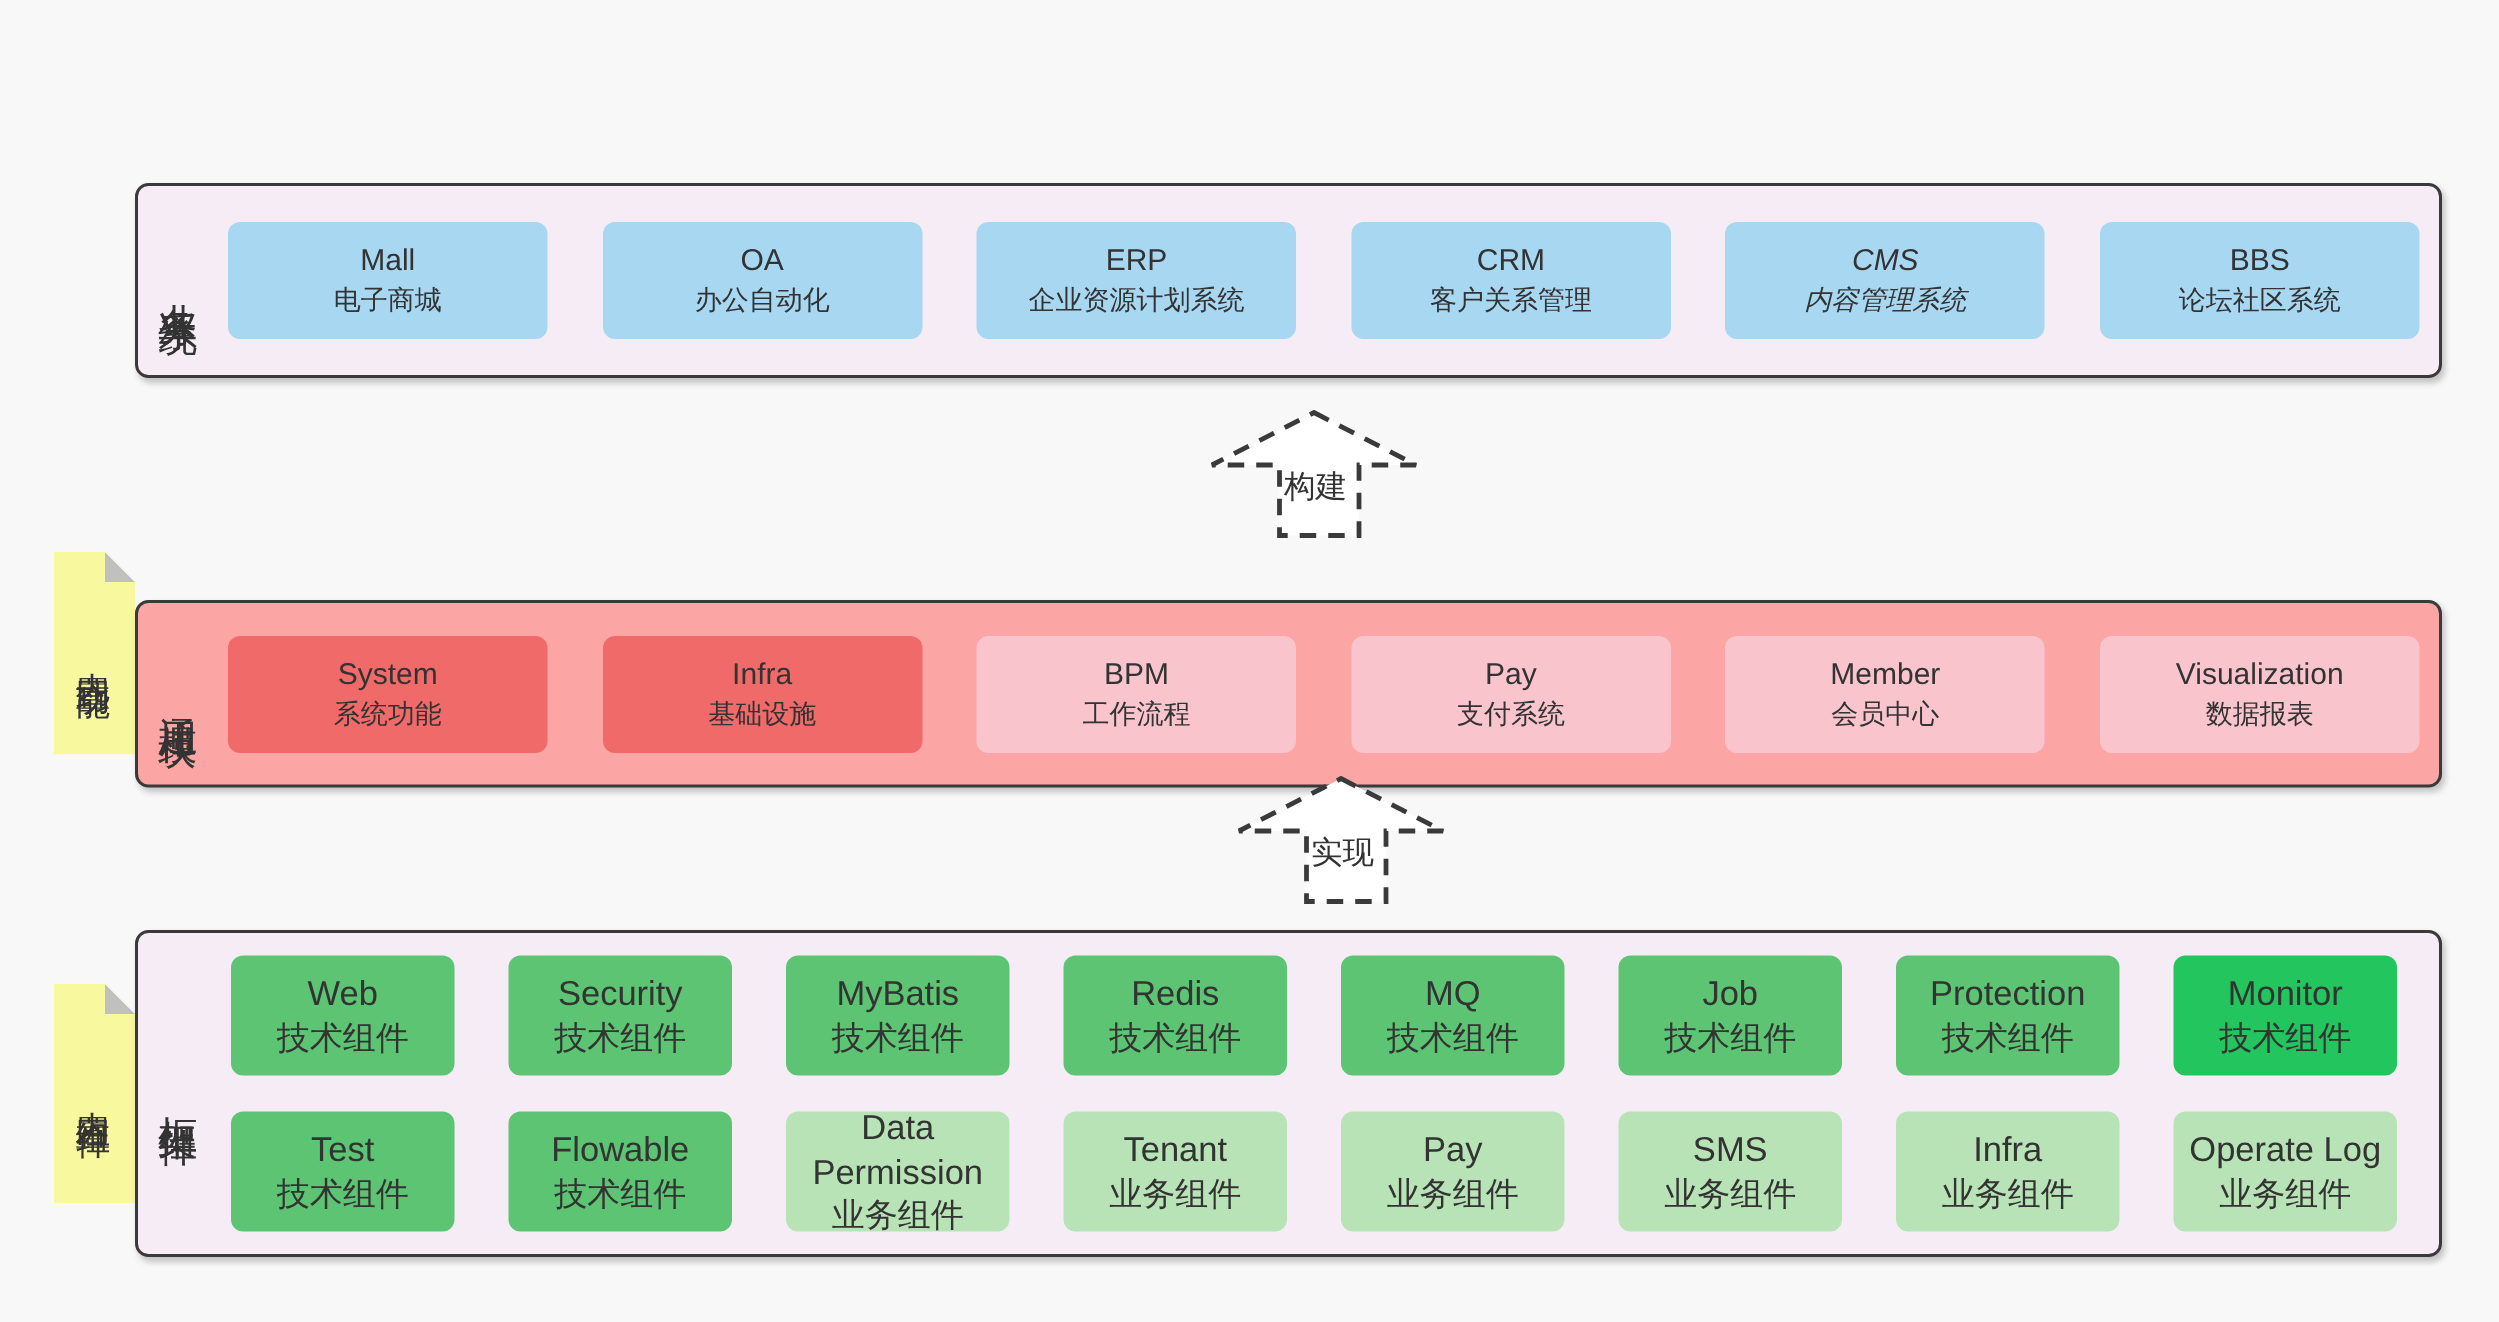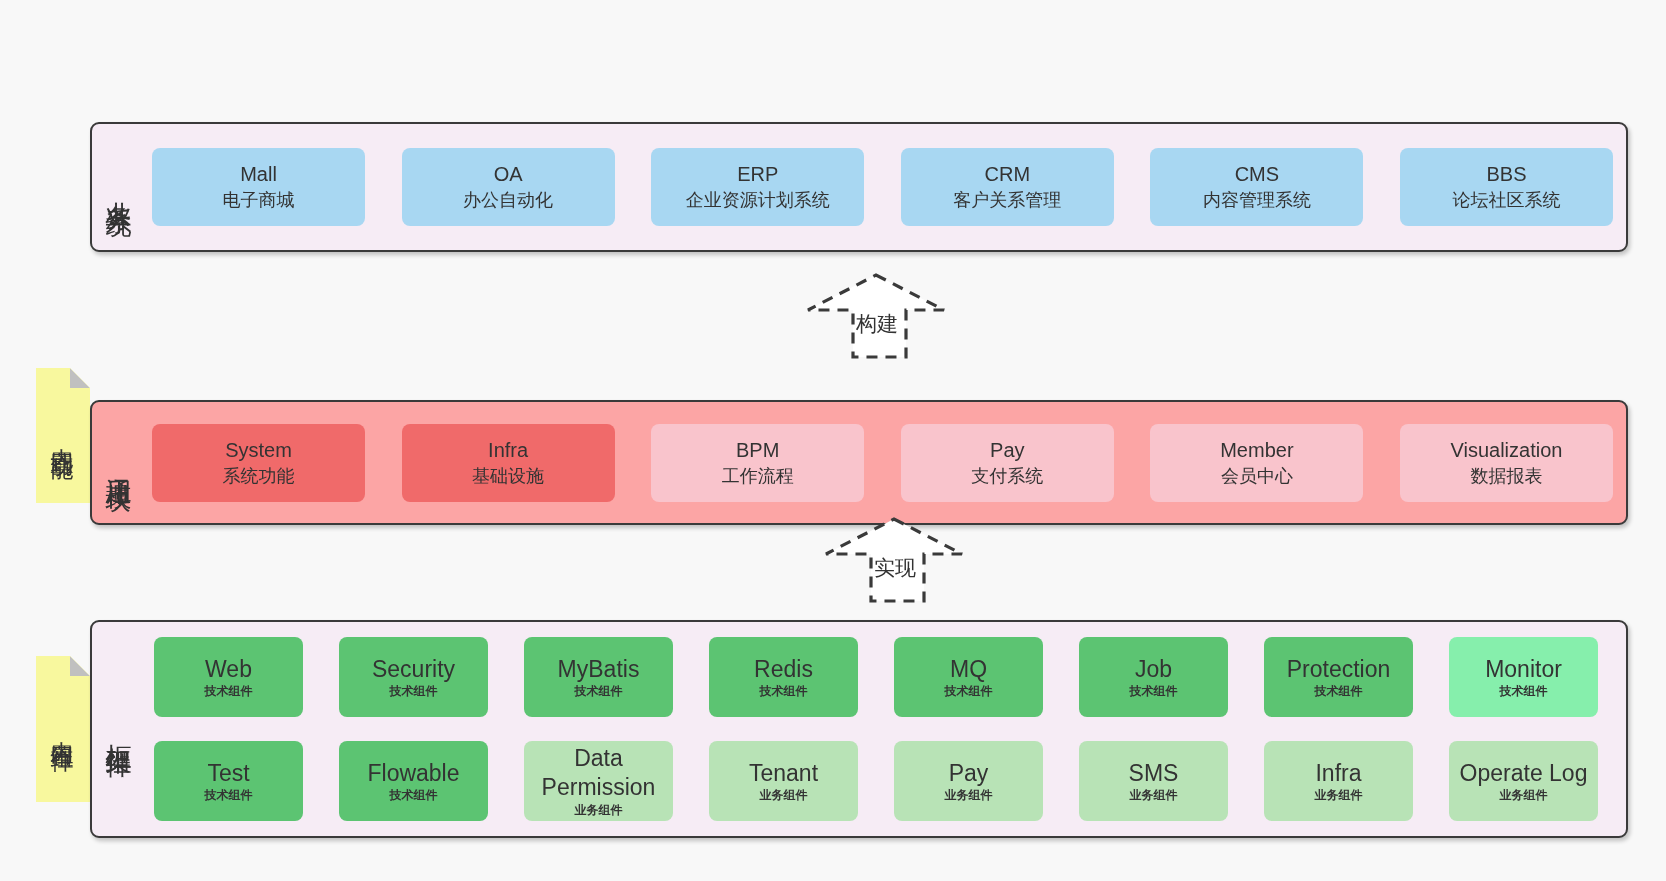--- a/index.html
+++ b/index.html
@@ -57,21 +57,21 @@
     justify-content:center; align-items:center;
     text-align:center;
     border-radius:8px;
     color:#333;
   }
   .box-lg { width:213px; height:78px; }
   .box-sm { width:149px; height:80px; }
   .box-lg .name { font-size:20px; line-height:1.42; }
   .box-lg .sub  { font-size:18px; line-height:1.42; }
   .box-sm .name { font-size:23px; line-height:1.28; }
-  .box-sm .sub  { font-size:12px; line-height:1.28;font-weight:bold; }
+  .box-sm .sub  { font-size:22px; line-height:1.28; }
   
   .note {
     position:absolute;
     left:36px; width:54px;
     clip-path:polygon(0 0, calc(100% - 20px) 0, 100% 20px, 100% 100%, 0 100%);
     display:flex; align-items:center; justify-content:center;
   }
   .note2 { top:368px; height:135px; }
   .note3 { top:656px; height:146px; }
   .note-text {
@@ -124,21 +124,21 @@
         <div class="sub">办公自动化</div>
       </div>
       <div class="box box-lg" style="background-color: rgb(168, 215, 242); text-align: right;">
         <div class="name">ERP</div>
         <div class="sub">企业资源计划系统</div>
       </div>
       <div class="box box-lg" style="background-color: rgb(168, 215, 242);">
         <div class="name">CRM</div>
         <div class="sub">客户关系管理</div>
       </div>
-      <div class="box box-lg" style="background-color: rgb(168, 215, 242);">
+      <div class="box box-lg" style="background-color: rgb(168, 215, 242); font-style: italic;">
         <div class="name">CMS</div>
         <div class="sub">内容管理系统</div>
       </div>
       <div class="box box-lg" style="background-color: rgb(168, 215, 242);">
         <div class="name">BBS</div>
         <div class="sub">论坛社区系统</div>
       </div>
     </div>
   </section>
 
@@ -209,21 +209,21 @@
           <div class="sub">技术组件</div>
         </div>
         <div class="box box-sm" style="background-color: rgb(92, 196, 114);">
           <div class="name">Job</div>
           <div class="sub">技术组件</div>
         </div>
         <div class="box box-sm" style="background-color: rgb(92, 196, 114);">
           <div class="name">Protection</div>
           <div class="sub">技术组件</div>
         </div>
-        <div class="box box-sm" style="background-color: #86efac;">
+        <div class="box box-sm" style="background-color: #22c55e;">
           <div class="name">Monitor</div>
           <div class="sub">技术组件</div>
         </div>
       </div>
       <div class="row">
         <div class="box box-sm" style="background-color: rgb(92, 196, 114);">
           <div class="name">Test</div>
           <div class="sub">技术组件</div>
         </div>
         <div class="box box-sm" style="background-color: rgb(92, 196, 114);">

